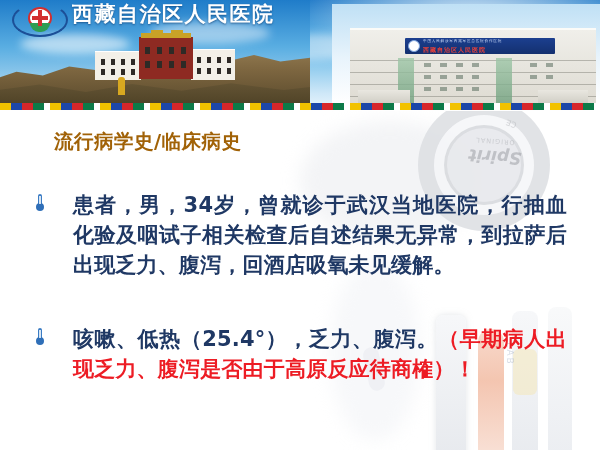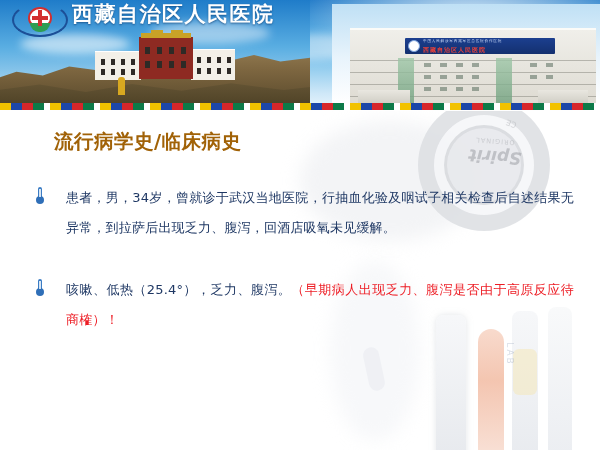--- a/index.html
+++ b/index.html
@@ -393,25 +393,25 @@
   }
   .bullet-icon .b-hl {
     position:absolute;
     left: 3px; top: 2px;
     width: 1.5px; height: 8px;
     background: rgba(255,255,255,.8);
   }
 
   .para {
     color: #1F3864;
-    font-size: 13px;
-    font-weight: normal;
+    font-size: 21px;
+    font-weight: bold;
     line-height: 30px;
     letter-spacing: .2px;
-    margin: 8px;
+    margin: 15px;
     text-align: justify;
     text-justify: inter-character;
   }
   .para .red {
     color: #ED1C24;
   }
   .gap {
     height: 14px;
   }
 </style>

